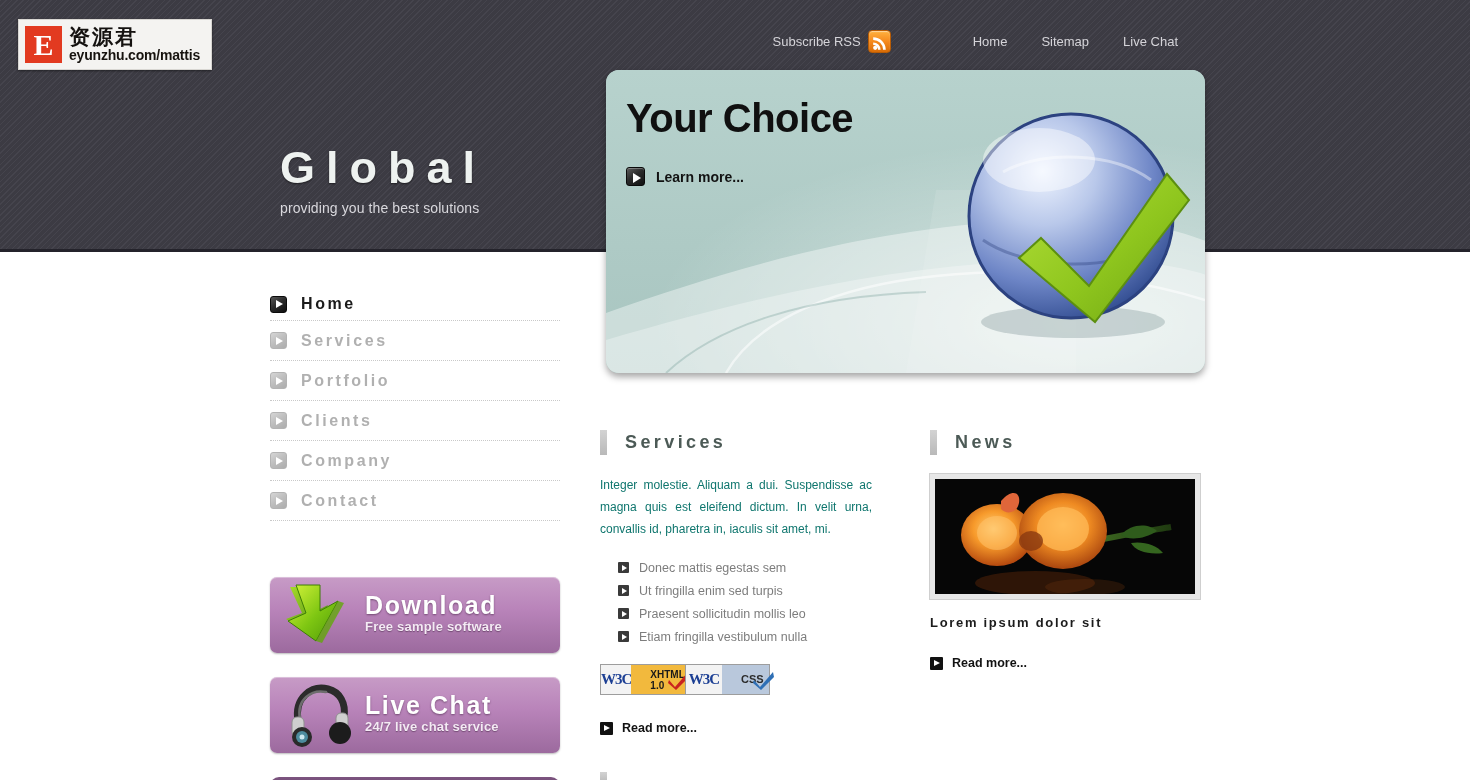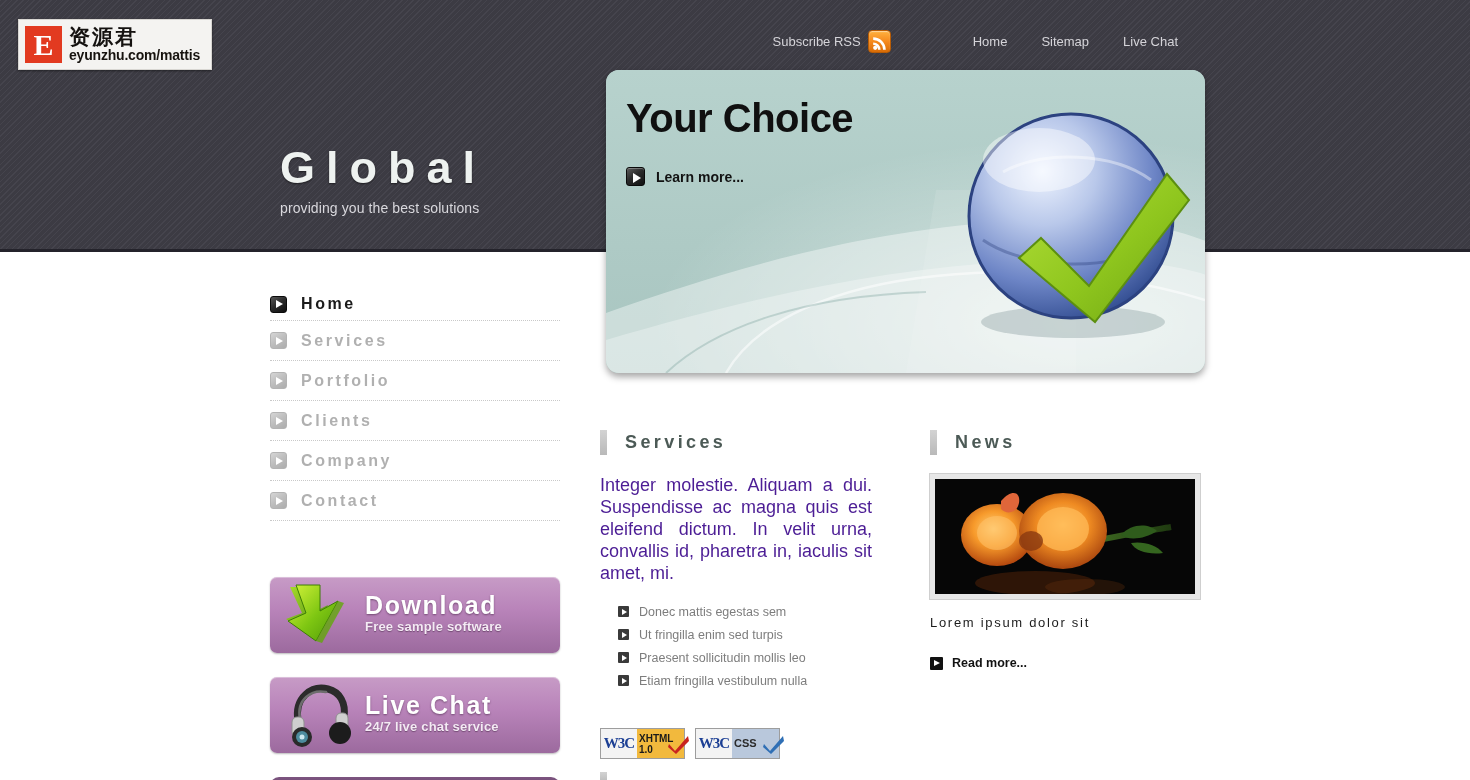--- a/index.html
+++ b/index.html
@@ -199,55 +199,55 @@
   .sec-bar {
     width: 7px; height: 25px; flex: 0 0 7px;
     background: linear-gradient(180deg, #d3d3d3 0%, #b9b9b9 100%);
   }
   .sec-title {
     font-size: 18px; font-weight: bold; color: #4c5a56;
     letter-spacing: 3.4px;
   }
   .body-p {
     margin-top: 18px;
-    font-size: 18px; color: #4c1d95; line-height: 22px;
+    font-size: 12px; color: #0f766e; line-height: 22px;
     text-align: justify;
   }
   .svc-list { list-style: none; margin-top: 16px; }
   .svc-list li {
     display: flex; align-items: center; gap: 10px;
     height: 23px; padding-left: 18px;
   }
   .li-icon {
     width: 11px; height: 11px; flex: 0 0 11px;
     background: #3a3a3a; position: relative; border-radius: 1px;
   }
   .li-icon::after {
     content: ""; position: absolute; left: 3.5px; top: 2.5px;
     border-left: 5px solid #ffffff;
     border-top: 3px solid transparent;
     border-bottom: 3px solid transparent;
   }
   .li-text { font-size: 12.5px; color: #7d7d7d; line-height: 16px; }
 
-  .badges { display: flex; gap: 10px; margin-top: 36px; }
+  .badges { display: flex; margin-top: 16px; }
   .badge {
     width: 85px; height: 31px; position: relative;
     border: 1px solid #9d9d9d; background: #ffffff;
     display: flex; align-items: stretch; overflow: visible;
   }
   .badge-w3c {
     width: 36px; background: #f3f3f3;
     display: flex; align-items: center; justify-content: center;
     font-family: "Liberation Serif", serif; font-size: 15px; font-weight: bold;
     color: #1c3f94; letter-spacing: -1px;
   }
   .badge-right {
     flex: 1; display: flex; flex-direction: column;
-    align-items: flex-start; justify-content: center; padding-left: 2px;
+    align-items: flex-start; justify-content: center; padding-left: 19px;
   }
   .badge-xhtml .badge-right { background: #f2b93d; }
   .badge-css .badge-right { background: #b9c8dc; }
   .badge-l1 { font-size: 10px; font-weight: bold; color: #1a1a1a; line-height: 11px; }
   .badge-l2 { font-size: 10px; font-weight: bold; color: #1a1a1a; line-height: 11px; }
   .badge-css .badge-l1 { font-size: 11px; color: #2b2b2b; }
   .badge-tick { position: absolute; right: -6px; top: 6px; }
 
   .readmore { display: flex; align-items: center; gap: 9px; margin-top: 26px; }
   .rm-icon {
@@ -263,21 +263,21 @@
   .rm-text { font-size: 12.5px; font-weight: bold; color: #121212; }
 
   
   .news-thumb {
     margin-top: 18px; width: 270px; height: 125px;
     border: 5px solid #e7e7e7; outline: 1px solid #cfcfcf;
     background: #000; position: relative; overflow: hidden;
   }
   .news-title {
     margin-top: 16px;
-    font-size: 13px; font-weight: normal; color: #1c1c1c;
+    font-size: 13px; font-weight: bold; color: #1c1c1c;
     letter-spacing: 1.7px;
   }
   .news-p {
     margin-top: 9px;
     font-size: 12.5px; color: #8d8d8d; line-height: 18px; text-align: justify;
   }
   .bottom-stub {
     position: absolute; left: 600px; top: 772px;
     width: 7px; height: 8px;
     background: linear-gradient(180deg, #d3d3d3 0%, #c0c0c0 100%);

